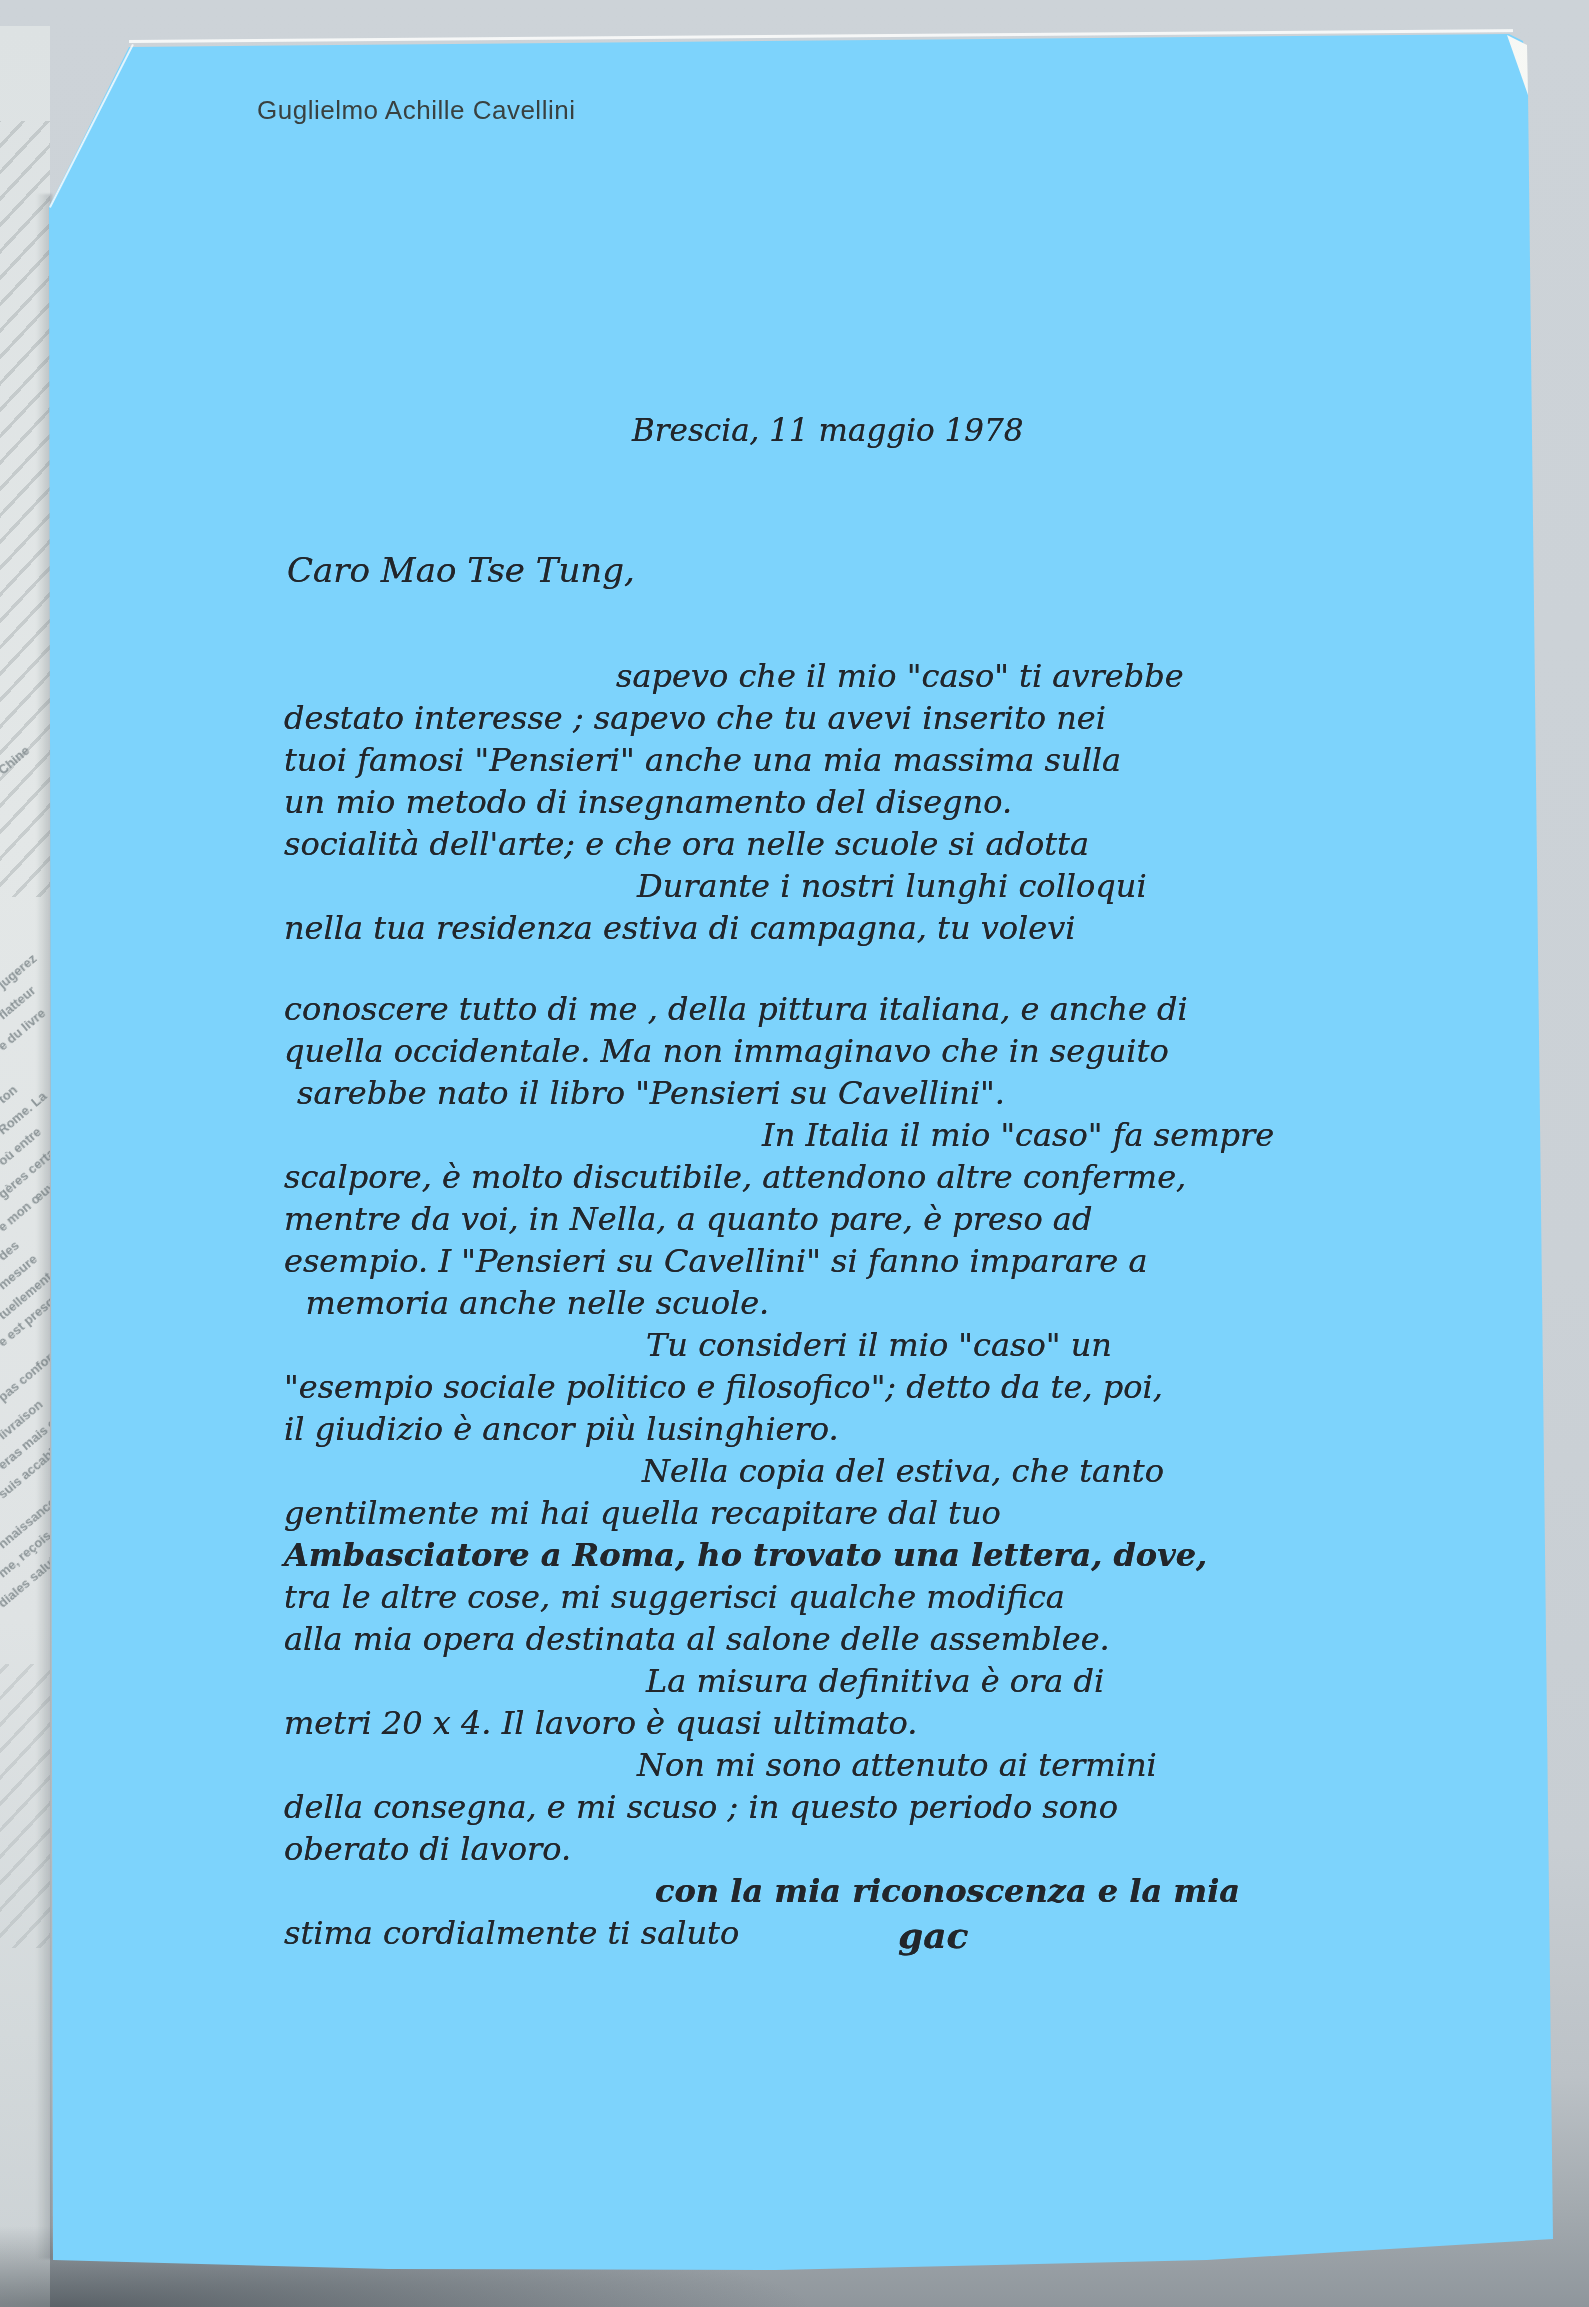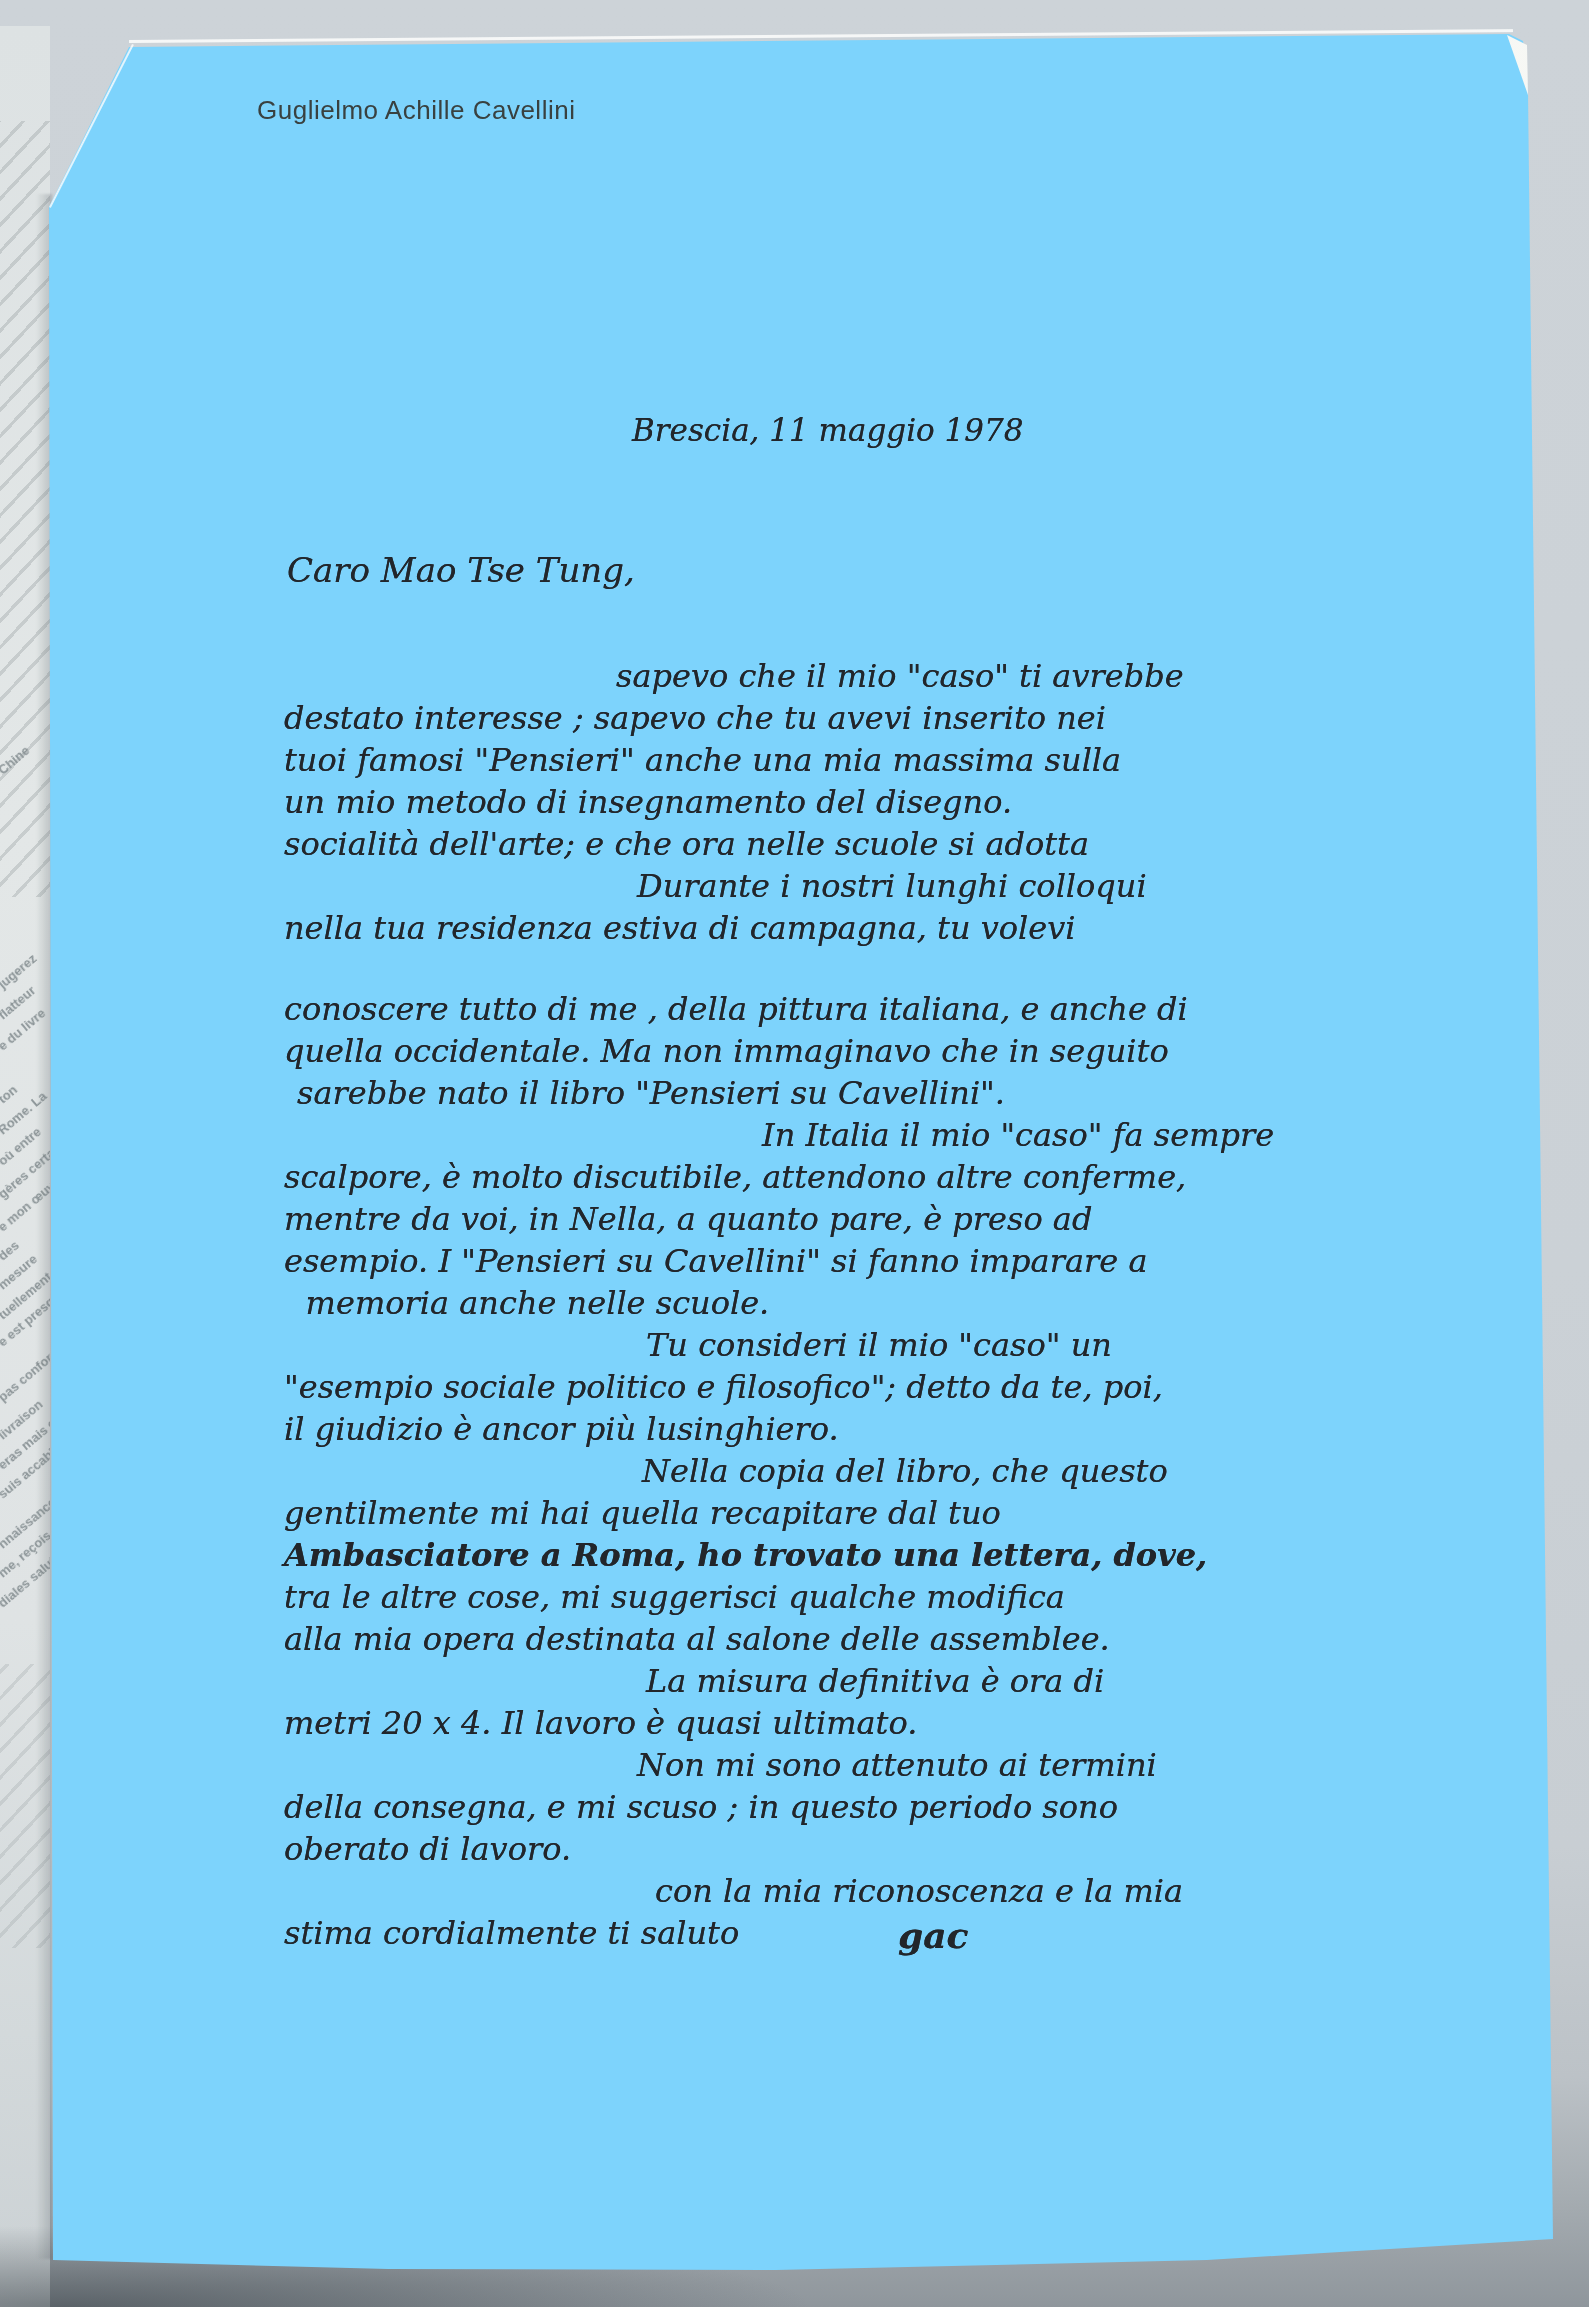--- a/index.html
+++ b/index.html
@@ -110,31 +110,31 @@
         <div class="hline" style="padding-left: 0px;">quella occidentale. Ma non immaginavo che in seguito</div>
         <div class="hline" style="padding-left: 13px;">sarebbe nato il libro "Pensieri su Cavellini".</div>
         <div class="hline" style="padding-left: 478px;">In Italia il mio "caso" fa sempre</div>
         <div class="hline" style="padding-left: 0px;">scalpore, è molto discutibile, attendono altre conferme,</div>
         <div class="hline" style="padding-left: 0px;">mentre da voi, in Nella, a quanto pare, è preso ad</div>
         <div class="hline" style="padding-left: 0px;">esempio. I "Pensieri su Cavellini" si fanno imparare a</div>
         <div class="hline" style="padding-left: 21.6px;">memoria anche nelle scuole.</div>
         <div class="hline" style="padding-left: 362px;">Tu consideri il mio "caso" un</div>
         <div class="hline" style="padding-left: 0px;">"esempio sociale politico e filosofico"; detto da te, poi,</div>
         <div class="hline" style="padding-left: 0px;">il giudizio è ancor più lusinghiero.</div>
-        <div class="hline" style="padding-left: 358px;">Nella copia del libro, che questo</div>
+        <div class="hline" style="padding-left: 358px;">Nella copia del estiva, che tanto</div>
         <div class="hline" style="padding-left: 0px;">gentilmente mi hai quella recapitare dal tuo</div>
         <div class="hline" style="padding-left: 0px; font-weight: bold;">Ambasciatore a Roma, ho trovato una lettera, dove,</div>
         <div class="hline" style="padding-left: 0px;">tra le altre cose, mi suggerisci qualche modifica</div>
         <div class="hline" style="padding-left: 0px;">alla mia opera destinata al salone delle assemblee.</div>
         <div class="hline" style="padding-left: 362px;">La misura definitiva è ora di</div>
         <div class="hline" style="padding-left: 0px;">metri 20 x 4. Il lavoro è quasi ultimato.</div>
         <div class="hline" style="padding-left: 353px;">Non mi sono attenuto ai termini</div>
         <div class="hline" style="padding-left: 0px;">della consegna, e mi scuso ; in questo periodo sono</div>
         <div class="hline" style="padding-left: 0px;">oberato di lavoro.</div>
-        <div class="hline" style="padding-left: 371px;">con la mia riconoscenza e la mia</div>
+        <div class="hline" style="padding-left: 371px; font-weight: bold;">con la mia riconoscenza e la mia</div>
         <div class="hline" style="padding-left: 0px;">stima cordialmente ti saluto</div>
       </div>
 
     <div class="signature hand">gac</div>
   </div>
 
   <div class="corner-fold"></div>
   <div class="top-highlight"></div>
   <div class="corner-highlight"></div>
 

